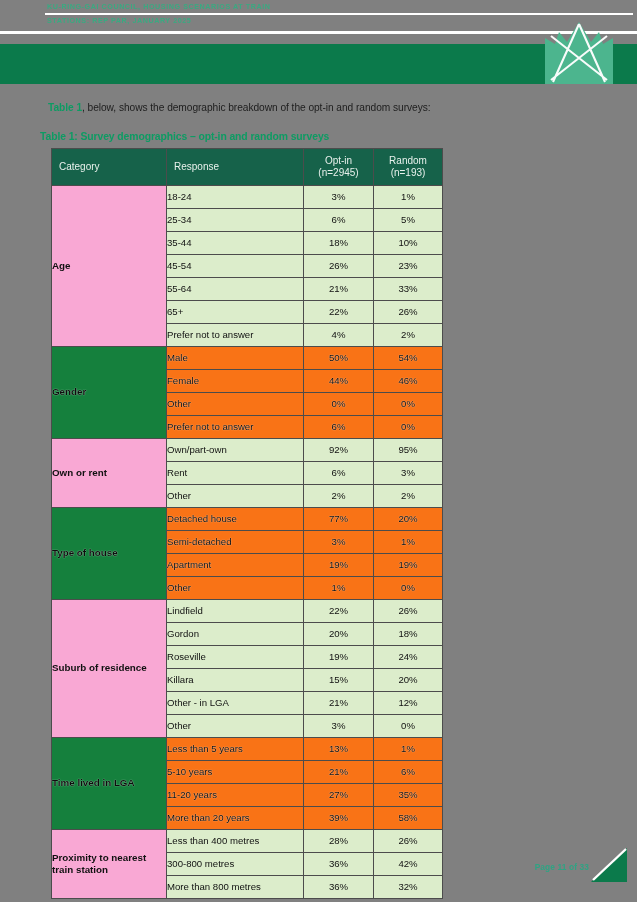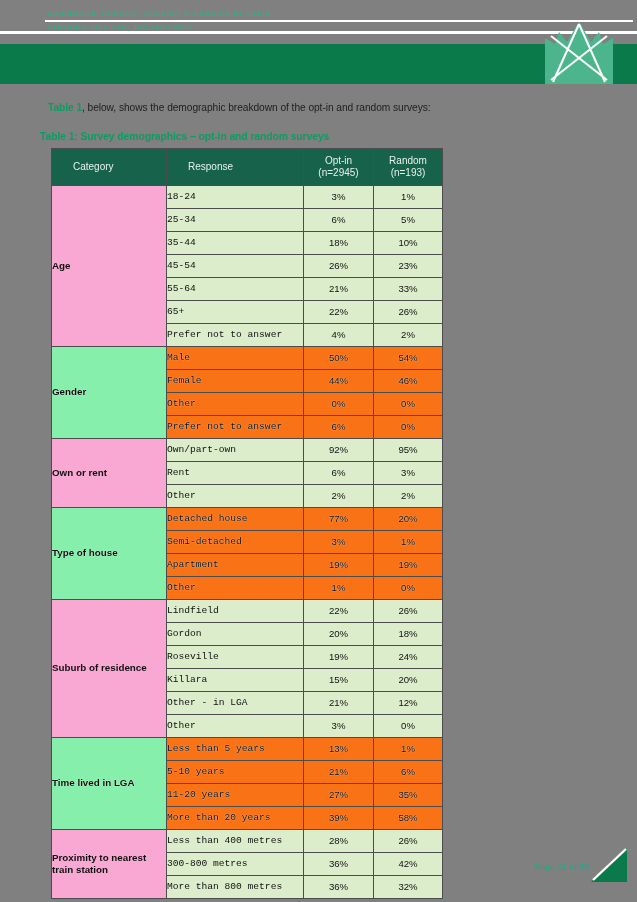--- a/index.html
+++ b/index.html
@@ -19,21 +19,21 @@
   #page {
     position: absolute;
     inset: 0;
     background: #808080;
   }
 
   
   .runhead {
     position: absolute;
     left: 47px;
-    top: 9px;
+    top: 2px;
     width: 430px;
     color: #3aa981;
     font-size: 7.2px;
     font-weight: bold;
     letter-spacing: 0.55px;
     line-height: 10px;
     text-transform: uppercase;
     white-space: nowrap;
   }
   .runhead .rule {
@@ -141,50 +141,49 @@
     background: #16624a;
     color: #e8f1ec;
     font-weight: normal;
     font-size: 10px;
     height: 36px;
     line-height: 12px;
     border-color: #2b2b2b;
   }
   thead th.left-head {
     text-align: left;
-    padding-left: 21px;
+    padding-left: 7px;
   }
   thead th.num-head {
     text-align: center;
   }
   thead th .nline { display: block; }
 
   tbody td {
     height: 22px;
     line-height: 12px;
   }
   td.cat {
     font-weight: bold;
     padding-left: 9px;
     font-size: 9.8px;
     line-height: 12.5px;
   }
   td.resp {
     padding-left: 7px;
-    font-family: Liberation Mono, monospace;
   }
   td.val {
     text-align: center;
   }
 
   
   tr.light td { background: #dcedcb; }
   tr.dark  td { background: #f97316; }
   td.cat.light { background: #f9a8d4; }
-  td.cat.dark  { background: #86efac; }
+  td.cat.dark  { background: #15803d; }
 
   
   tr.dark td, td.cat.dark {
     color: #0d0d0d;
     text-shadow: 0 0 1.1px rgba(255,255,255,0.85);
   }
 
   
   .footer-text {
     position: absolute;

